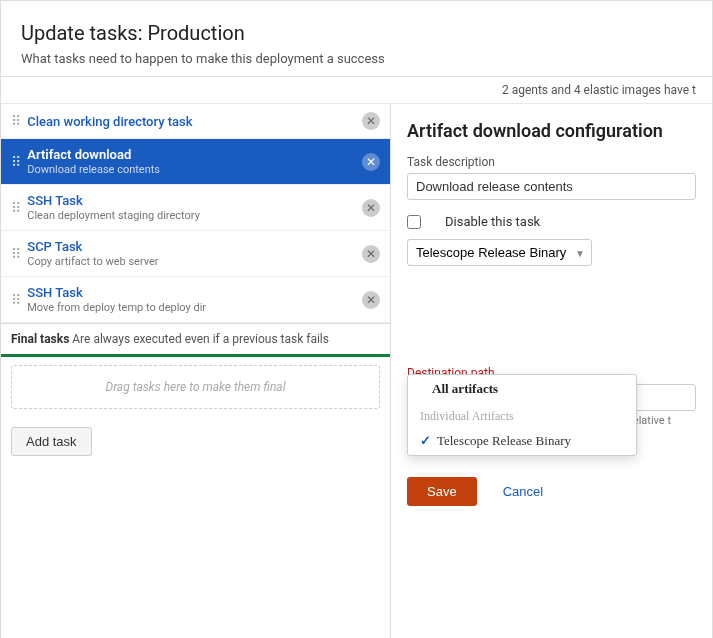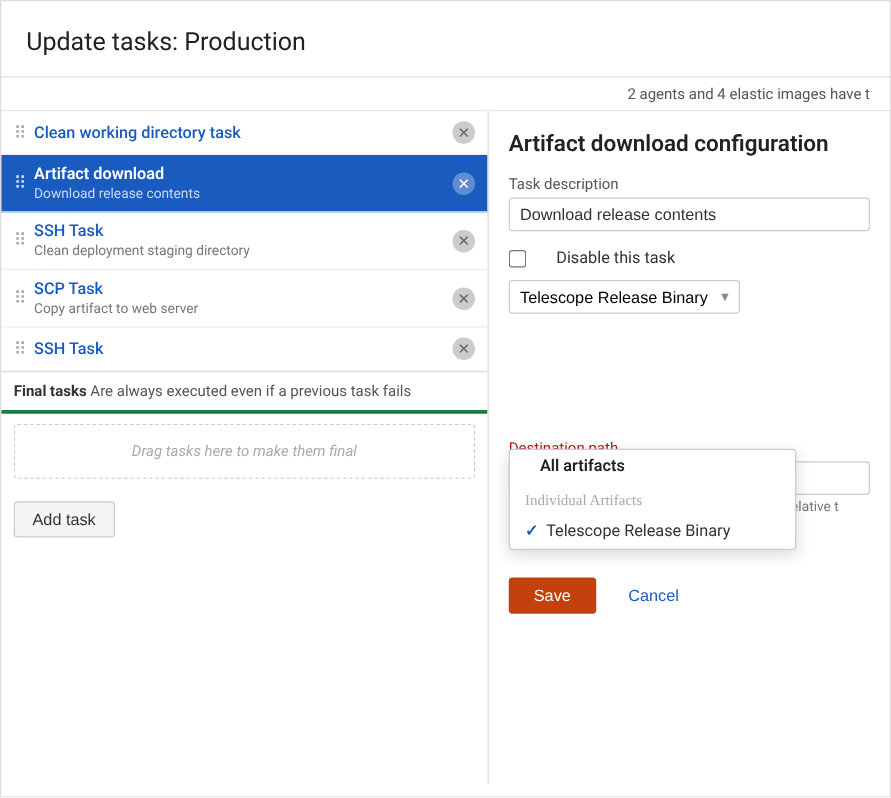--- a/index.html
+++ b/index.html
@@ -223,20 +223,21 @@
       font-family: Liberation Serif, serif;
     }
     .dropdown-item {
       padding: 6px 12px;
       font-size: 13px;
       color: #333;
       cursor: pointer;
       display: flex;
       align-items: center;
       gap: 6px;
+      font-family: Liberation Serif, serif;
     }
     .dropdown-item.all-artifacts {
       font-weight: 600;
       color: #222;
     }
     .dropdown-item.checked::before {
       content: "✓";
       color: #1a5bbf;
       font-weight: bold;
     }
@@ -317,20 +318,21 @@
       font-size: 10px;
     }
   </style>
 </head>
 <body>
 
 <div class="page-wrapper">
 
   <div class="page-header">
     <div class="page-title">Update tasks: Production</div>
+    <div class="page-subtitle">What tasks need to happen to make this deployment a success</div>
   </div>
 
   <div class="info-bar">
     <span>2 agents and 4 elastic images have t</span>
   </div>
 
   <div class="main-content">
 
     <div class="task-list-panel">
 
@@ -367,20 +369,21 @@
           <div class="task-name">SCP Task</div>
           <div class="task-desc">Copy artifact to web server</div>
         </div>
         <button class="remove-btn">✕</button>
       </div>
 
       <div class="task-item">
         <span class="drag-handle">⠿</span>
         <div class="task-info">
           <div class="task-name">SSH Task</div>
+          <div class="task-desc">Move from deploy temp to deploy dir</div>
         </div>
         <button class="remove-btn">✕</button>
       </div>
 
       <div class="final-tasks-header">
         <strong>Final tasks</strong>
         <span>Are always executed even if a previous task fails</span>
       </div>
 
       <div class="drag-placeholder">

